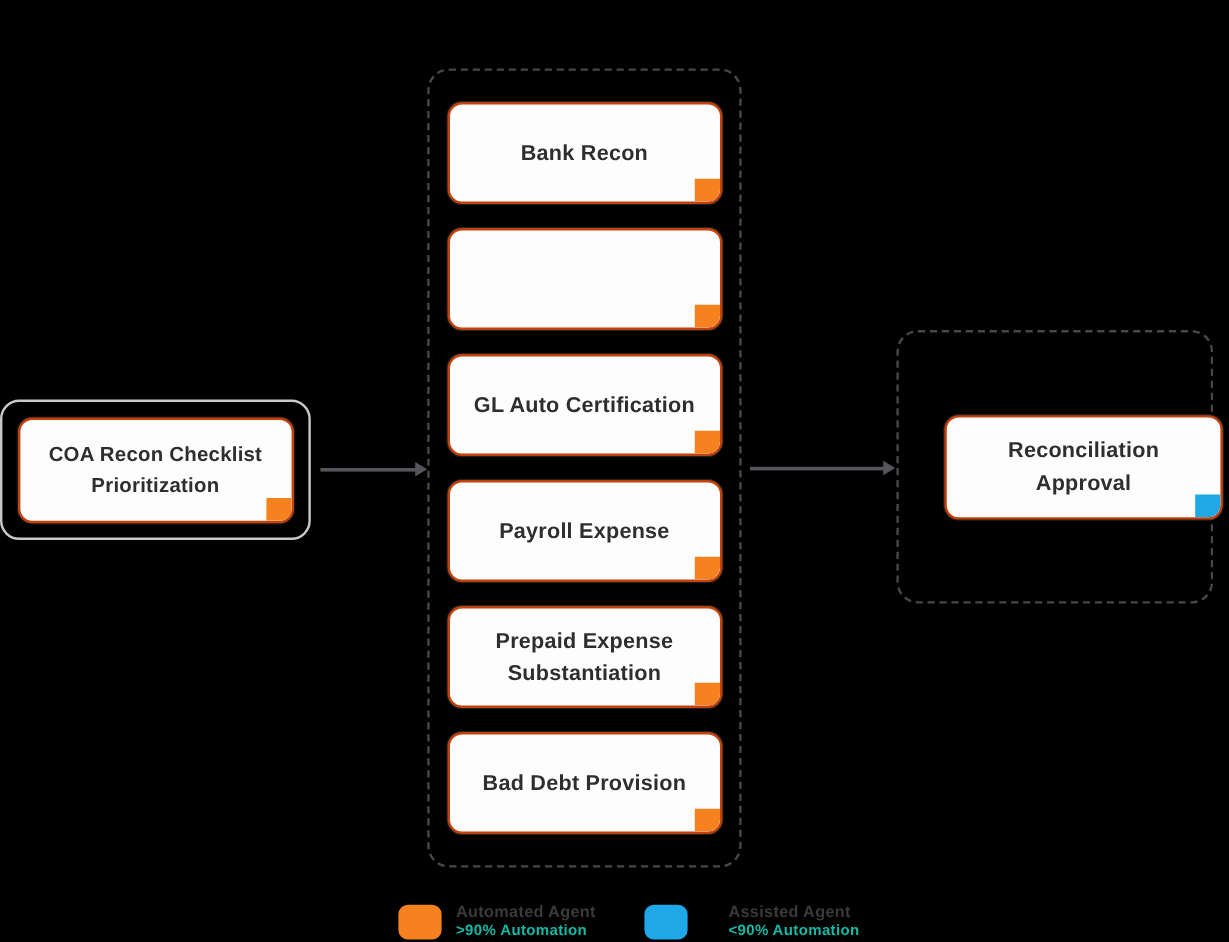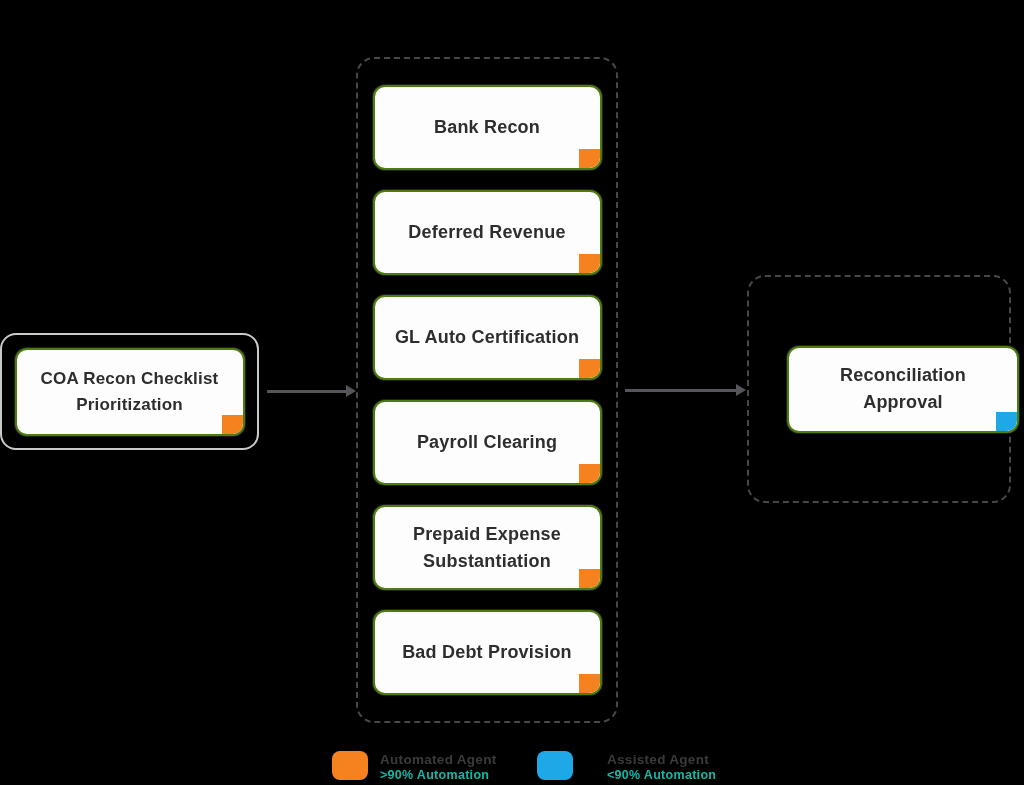--- a/index.html
+++ b/index.html
@@ -21,21 +21,21 @@
     justify-content: center;
   }
   .group-solid { border: 2px solid #C9C9C9; border-radius: 16px; }
   .group-dashed { border: 2px dashed #474747; }
   #start-group { left: 0; top: 333px; width: 259px; height: 117px; }
   #middle-group { left: 356px; top: 57px; width: 262px; height: 666px; gap: 20px; }
   #right-group  { left: 747px; top: 275px; width: 264px; height: 228px; gap: 21px; }
   .node {
     position: relative;
     background: #FDFDFD;
-    border: 2px solid #4d7c0f;
+    border: 2px solid #c2410c;
     border-radius: 12px;
     box-shadow: 0 0 0 1px rgba(90,90,90,0.35);
     display: flex;
     align-items: center;
     justify-content: center;
     text-align: center;
     padding: 0 14px;
     overflow: hidden;
   }
   .node-label {
@@ -71,21 +71,21 @@
     border-left: 10px solid #56565A;
     border-top: 6.5px solid transparent;
     border-bottom: 6.5px solid transparent;
   }
   #arrow-1 { left: 267px; top: 390px; width: 80px; }
   #arrow-2 { left: 625px; top: 389px; width: 112px; }
   .legend-item {
     position: absolute;
     top: 751px;
     display: flex;
-    align-items: flex-start;
+    align-items: flex-end;
     gap: 12px;
   }
   #legend-automated { left: 332px; }
   #legend-assisted  { left: 537px; gap: 34px; }
   .legend-swatch {
     width: 36px;
     height: 29px;
     border-radius: 8px;
     flex: 0 0 auto;
   }
@@ -118,29 +118,28 @@
   </div>
 
   <div class="arrow" id="arrow-1"></div>
 
   <div class="group group-dashed" id="middle-group">
     <div class="node mid-node">
       <span class="node-label">Bank Recon</span>
       <span class="marker" style="background-color: rgb(246, 130, 31);"></span>
     </div>
     <div class="node mid-node">
-      <span class="node-label">Deferred Revenue</span>
       <span class="marker" style="background-color: rgb(246, 130, 31);"></span>
     </div>
     <div class="node mid-node">
       <span class="node-label">GL Auto Certification</span>
       <span class="marker" style="background-color: rgb(246, 130, 31);"></span>
     </div>
     <div class="node mid-node">
-      <span class="node-label">Payroll Clearing</span>
+      <span class="node-label">Payroll Expense</span>
       <span class="marker" style="background-color: rgb(246, 130, 31);"></span>
     </div>
     <div class="node mid-node">
       <span class="node-label">Prepaid Expense Substantiation</span>
       <span class="marker" style="background-color: rgb(246, 130, 31);"></span>
     </div>
     <div class="node mid-node">
       <span class="node-label">Bad Debt Provision</span>
       <span class="marker" style="background-color: rgb(246, 130, 31);"></span>
     </div>

